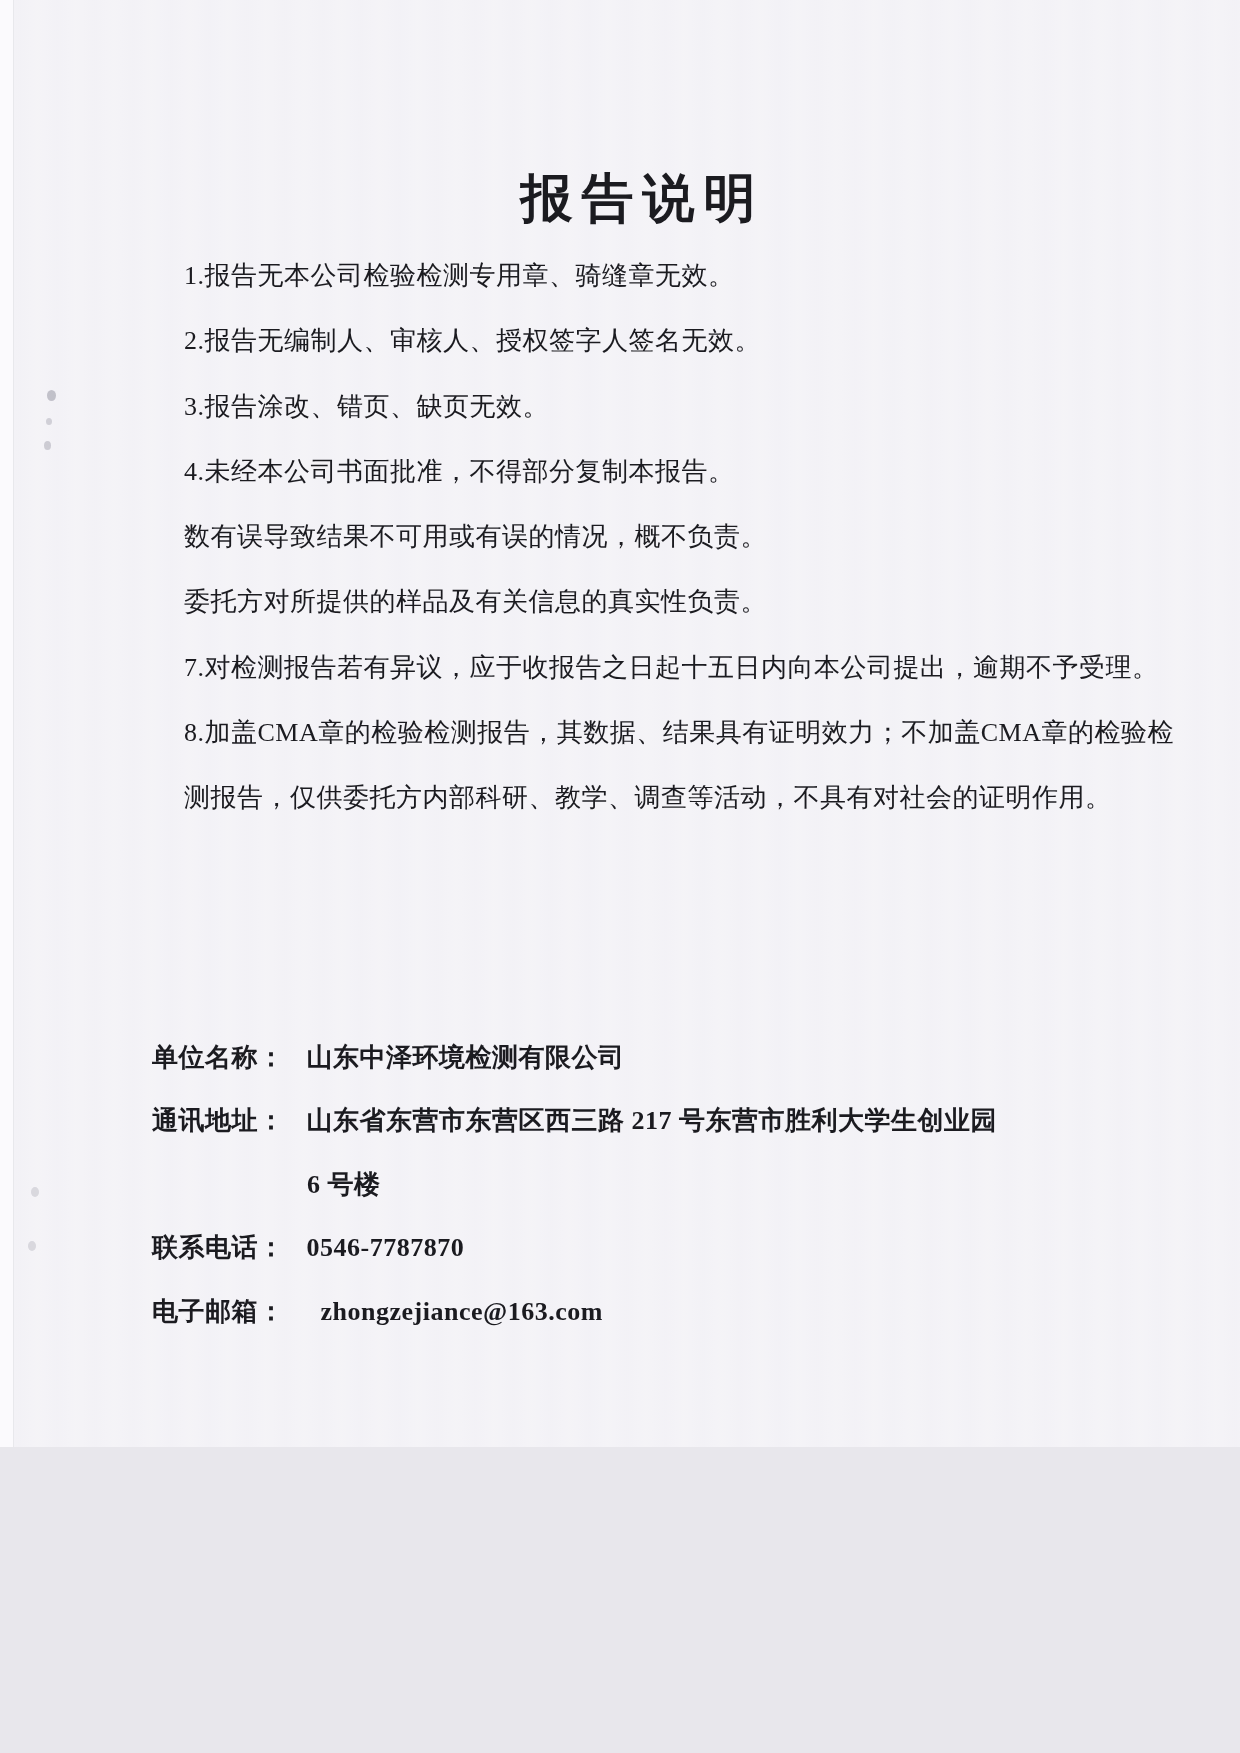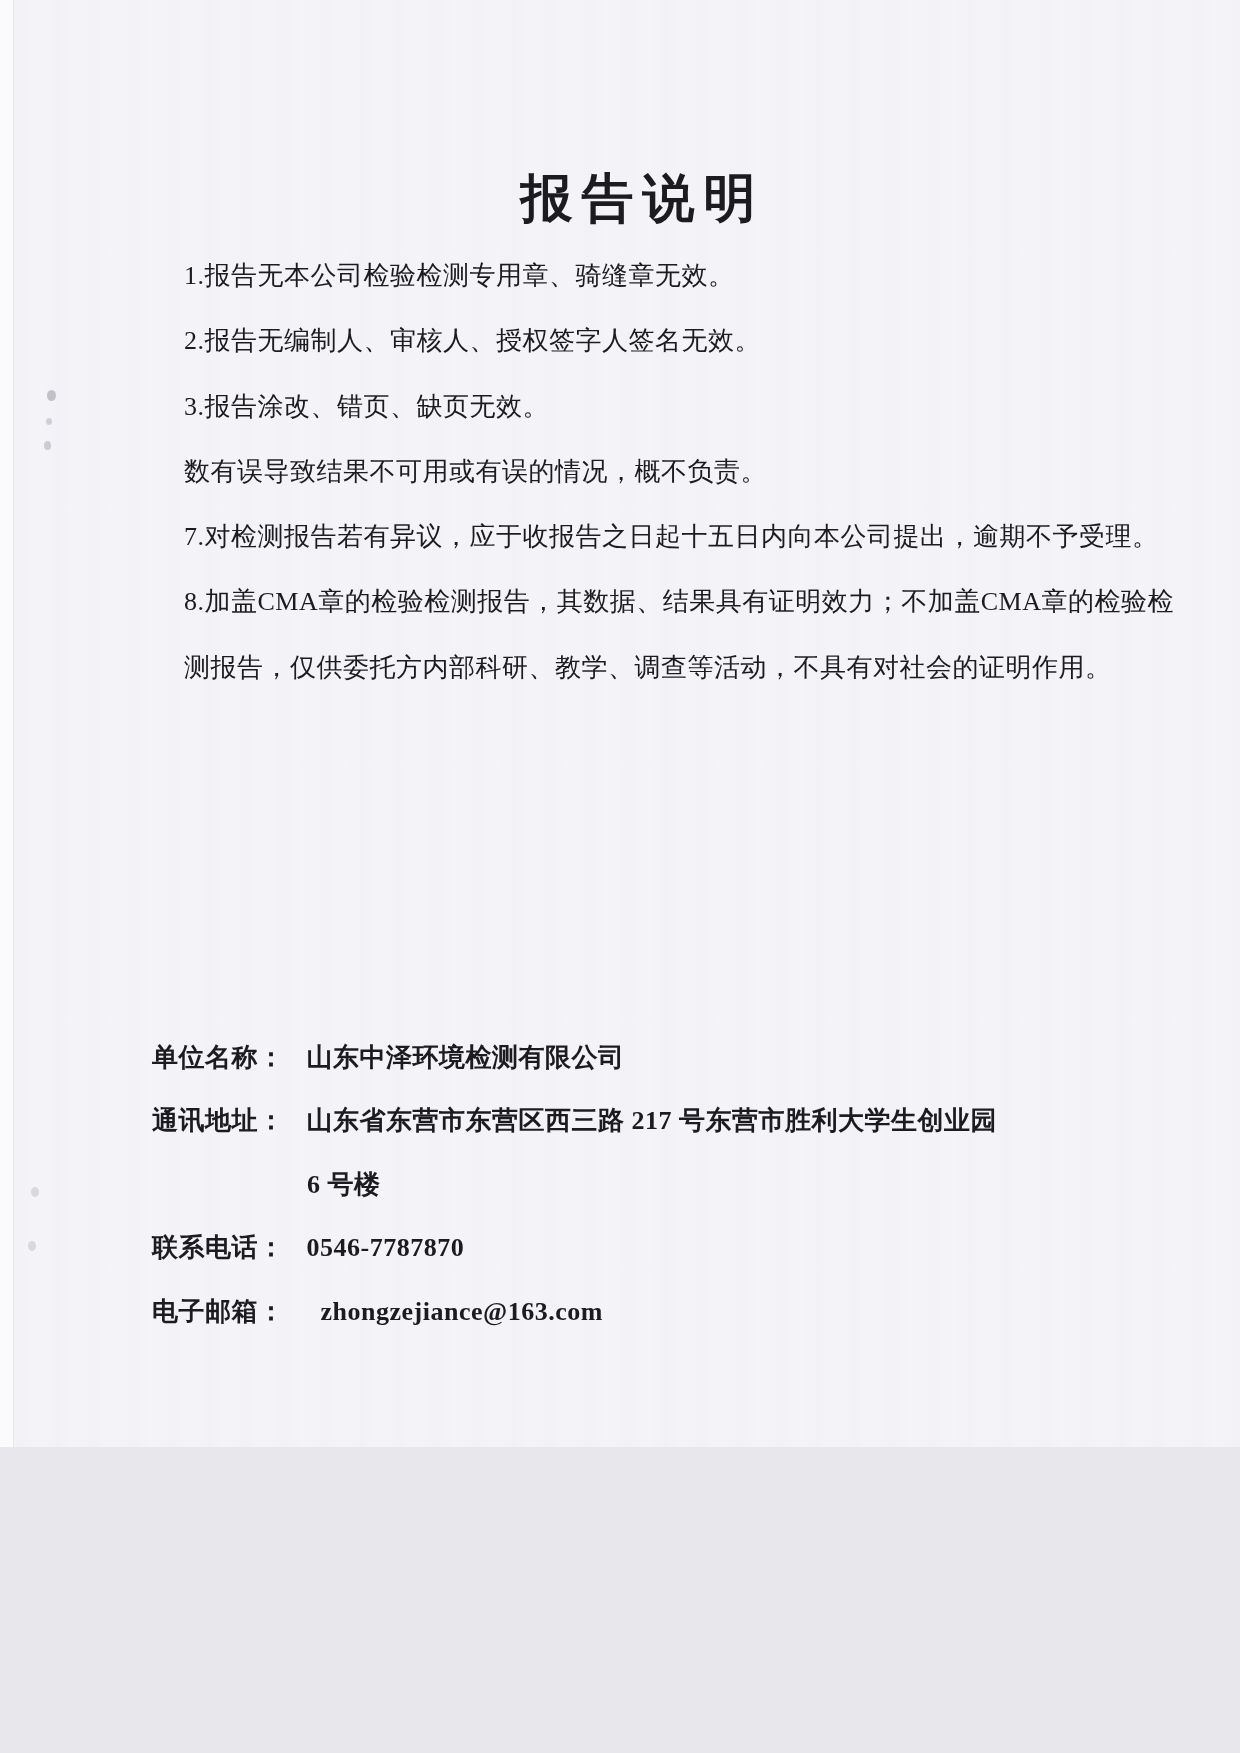--- a/index.html
+++ b/index.html
@@ -77,21 +77,23 @@
   <div class="speck sp3"></div>
   <div class="speck sp4"></div>
   <div class="speck sp5"></div>
 
   <div class="title">报告说明</div>
 
   <div class="notes">
     <div class="note-line">1.报告无本公司检验检测专用章、骑缝章无效。</div>
     <div class="note-line">2.报告无编制人、审核人、授权签字人签名无效。</div>
     <div class="note-line">3.报告涂改、错页、缺页无效。</div>
+    <div class="note-line">4.未经本公司书面批准，不得部分复制本报告。</div>
     <div class="note-line">数有误导致结果不可用或有误的情况，概不负责。</div>
+    <div class="note-line">委托方对所提供的样品及有关信息的真实性负责。</div>
     <div class="note-line">7.对检测报告若有异议，应于收报告之日起十五日内向本公司提出，逾期不予受理。</div>
     <div class="note-line">8.加盖CMA章的检验检测报告，其数据、结果具有证明效力；不加盖CMA章的检验检</div>
     <div class="note-line">测报告，仅供委托方内部科研、教学、调查等活动，不具有对社会的证明作用。</div>
   </div>
 
   <div class="contact">
     <div class="c-row">
       <span class="c-label">单位名称：</span><span class="c-value">山东中泽环境检测有限公司</span>
     </div>
     <div class="c-row">

